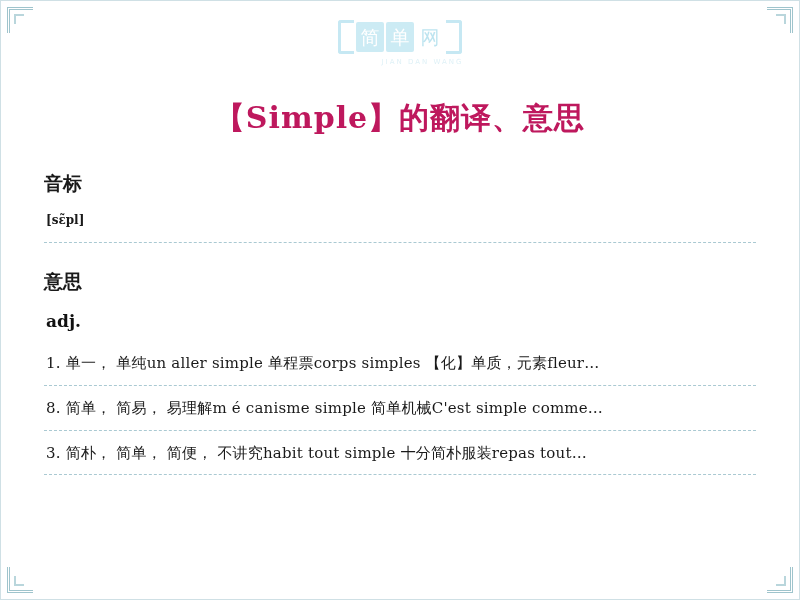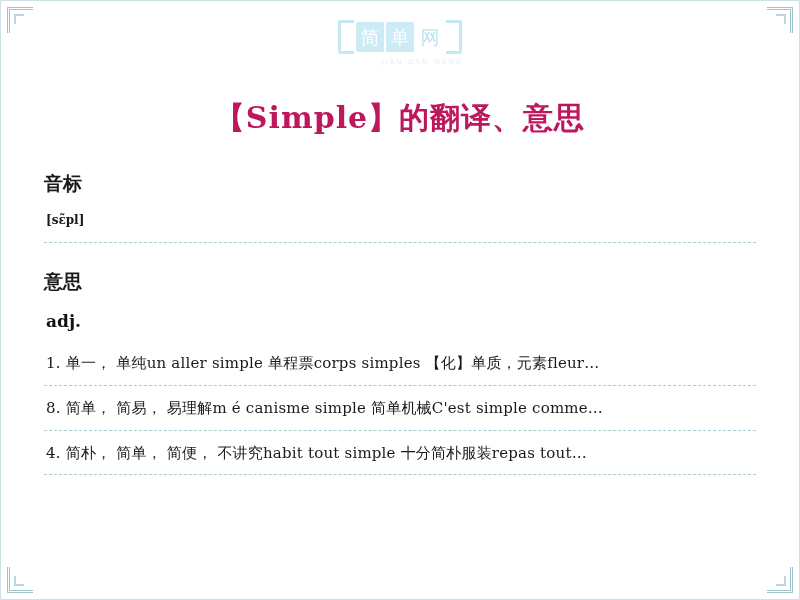--- a/index.html
+++ b/index.html
@@ -210,15 +210,15 @@
   <h1 class="title">【Simple】的翻译、意思</h1>
 
   <h2 class="section-head">音标</h2>
   <div class="row phonetic">[sɛ̃pl]</div>
 
   <h2 class="section-head tight">意思</h2>
   <div class="pos">adj.</div>
 
   <div class="row sense">1. 单一， 单纯un aller simple 单程票corps simples 【化】单质，元素fleur…</div>
   <div class="row sense">8. 简单， 简易， 易理解m é canisme simple 简单机械C'est simple comme…</div>
-  <div class="row sense">4. 简朴， 简单， 简便， 不讲究habit tout simple 十分简朴服装repas tout…</div>
+  <div class="row sense">3. 简朴， 简单， 简便， 不讲究habit tout simple 十分简朴服装repas tout…</div>
 
 </div>
 
 </body></html>

